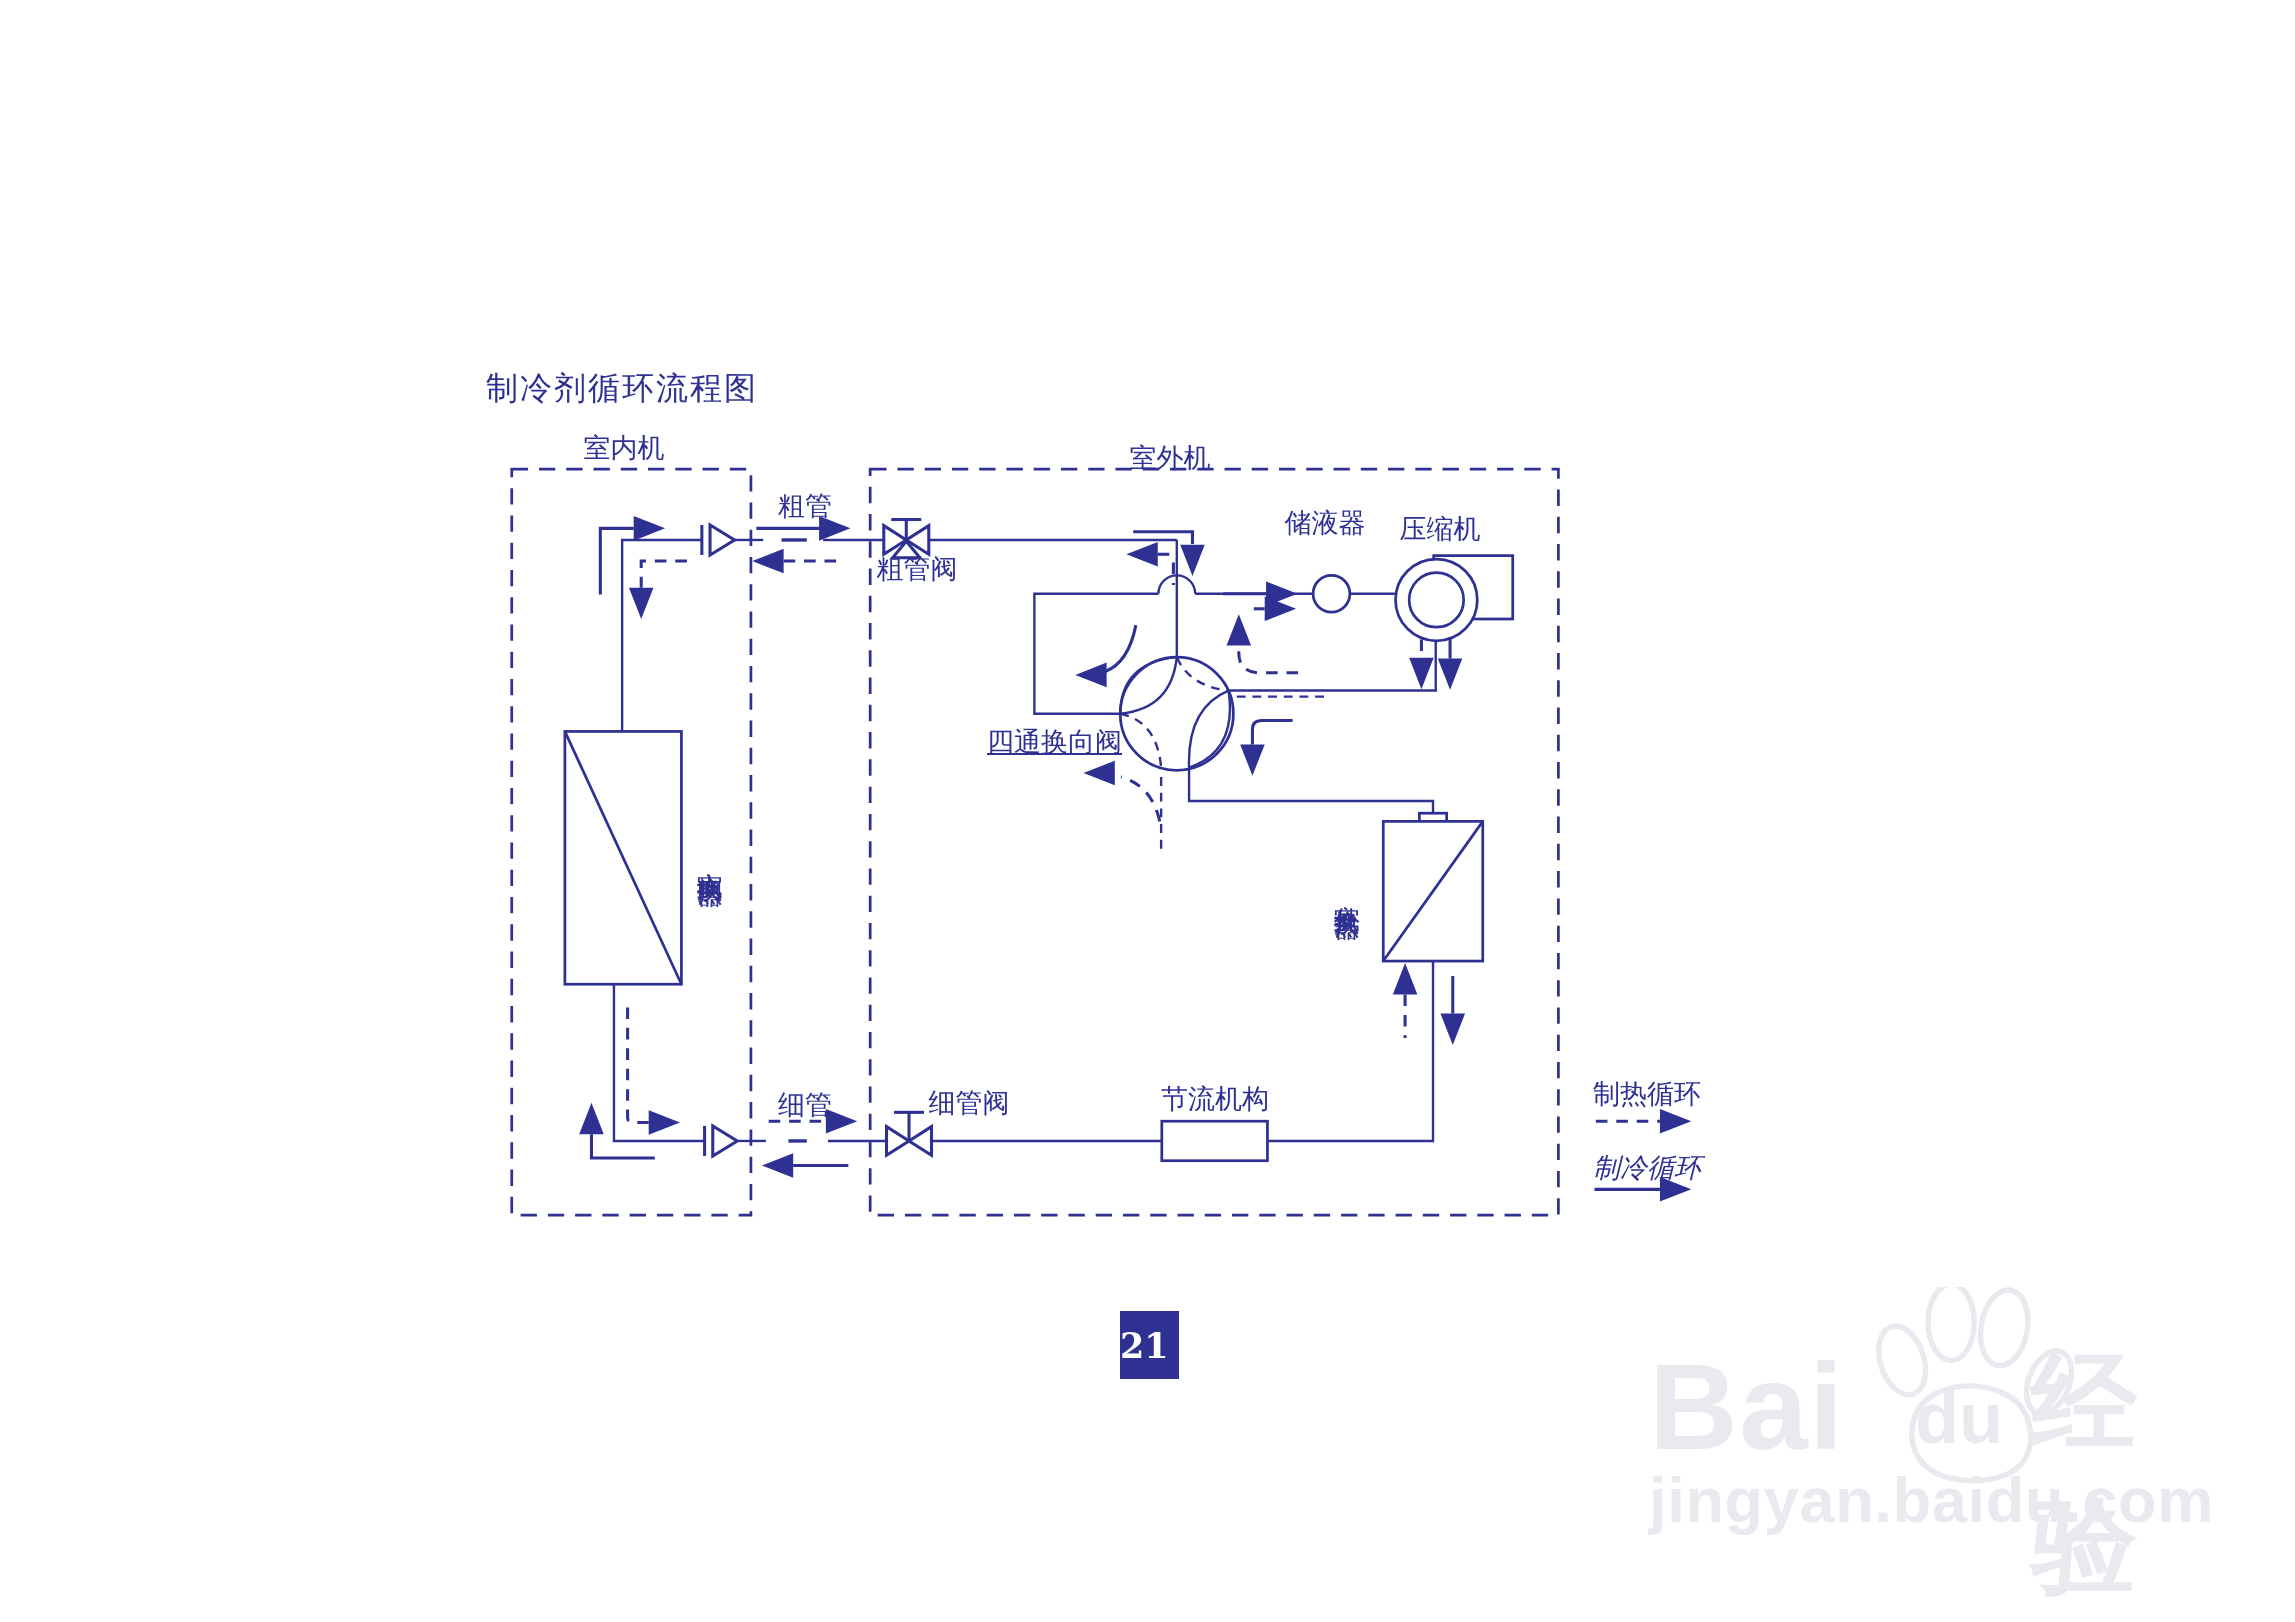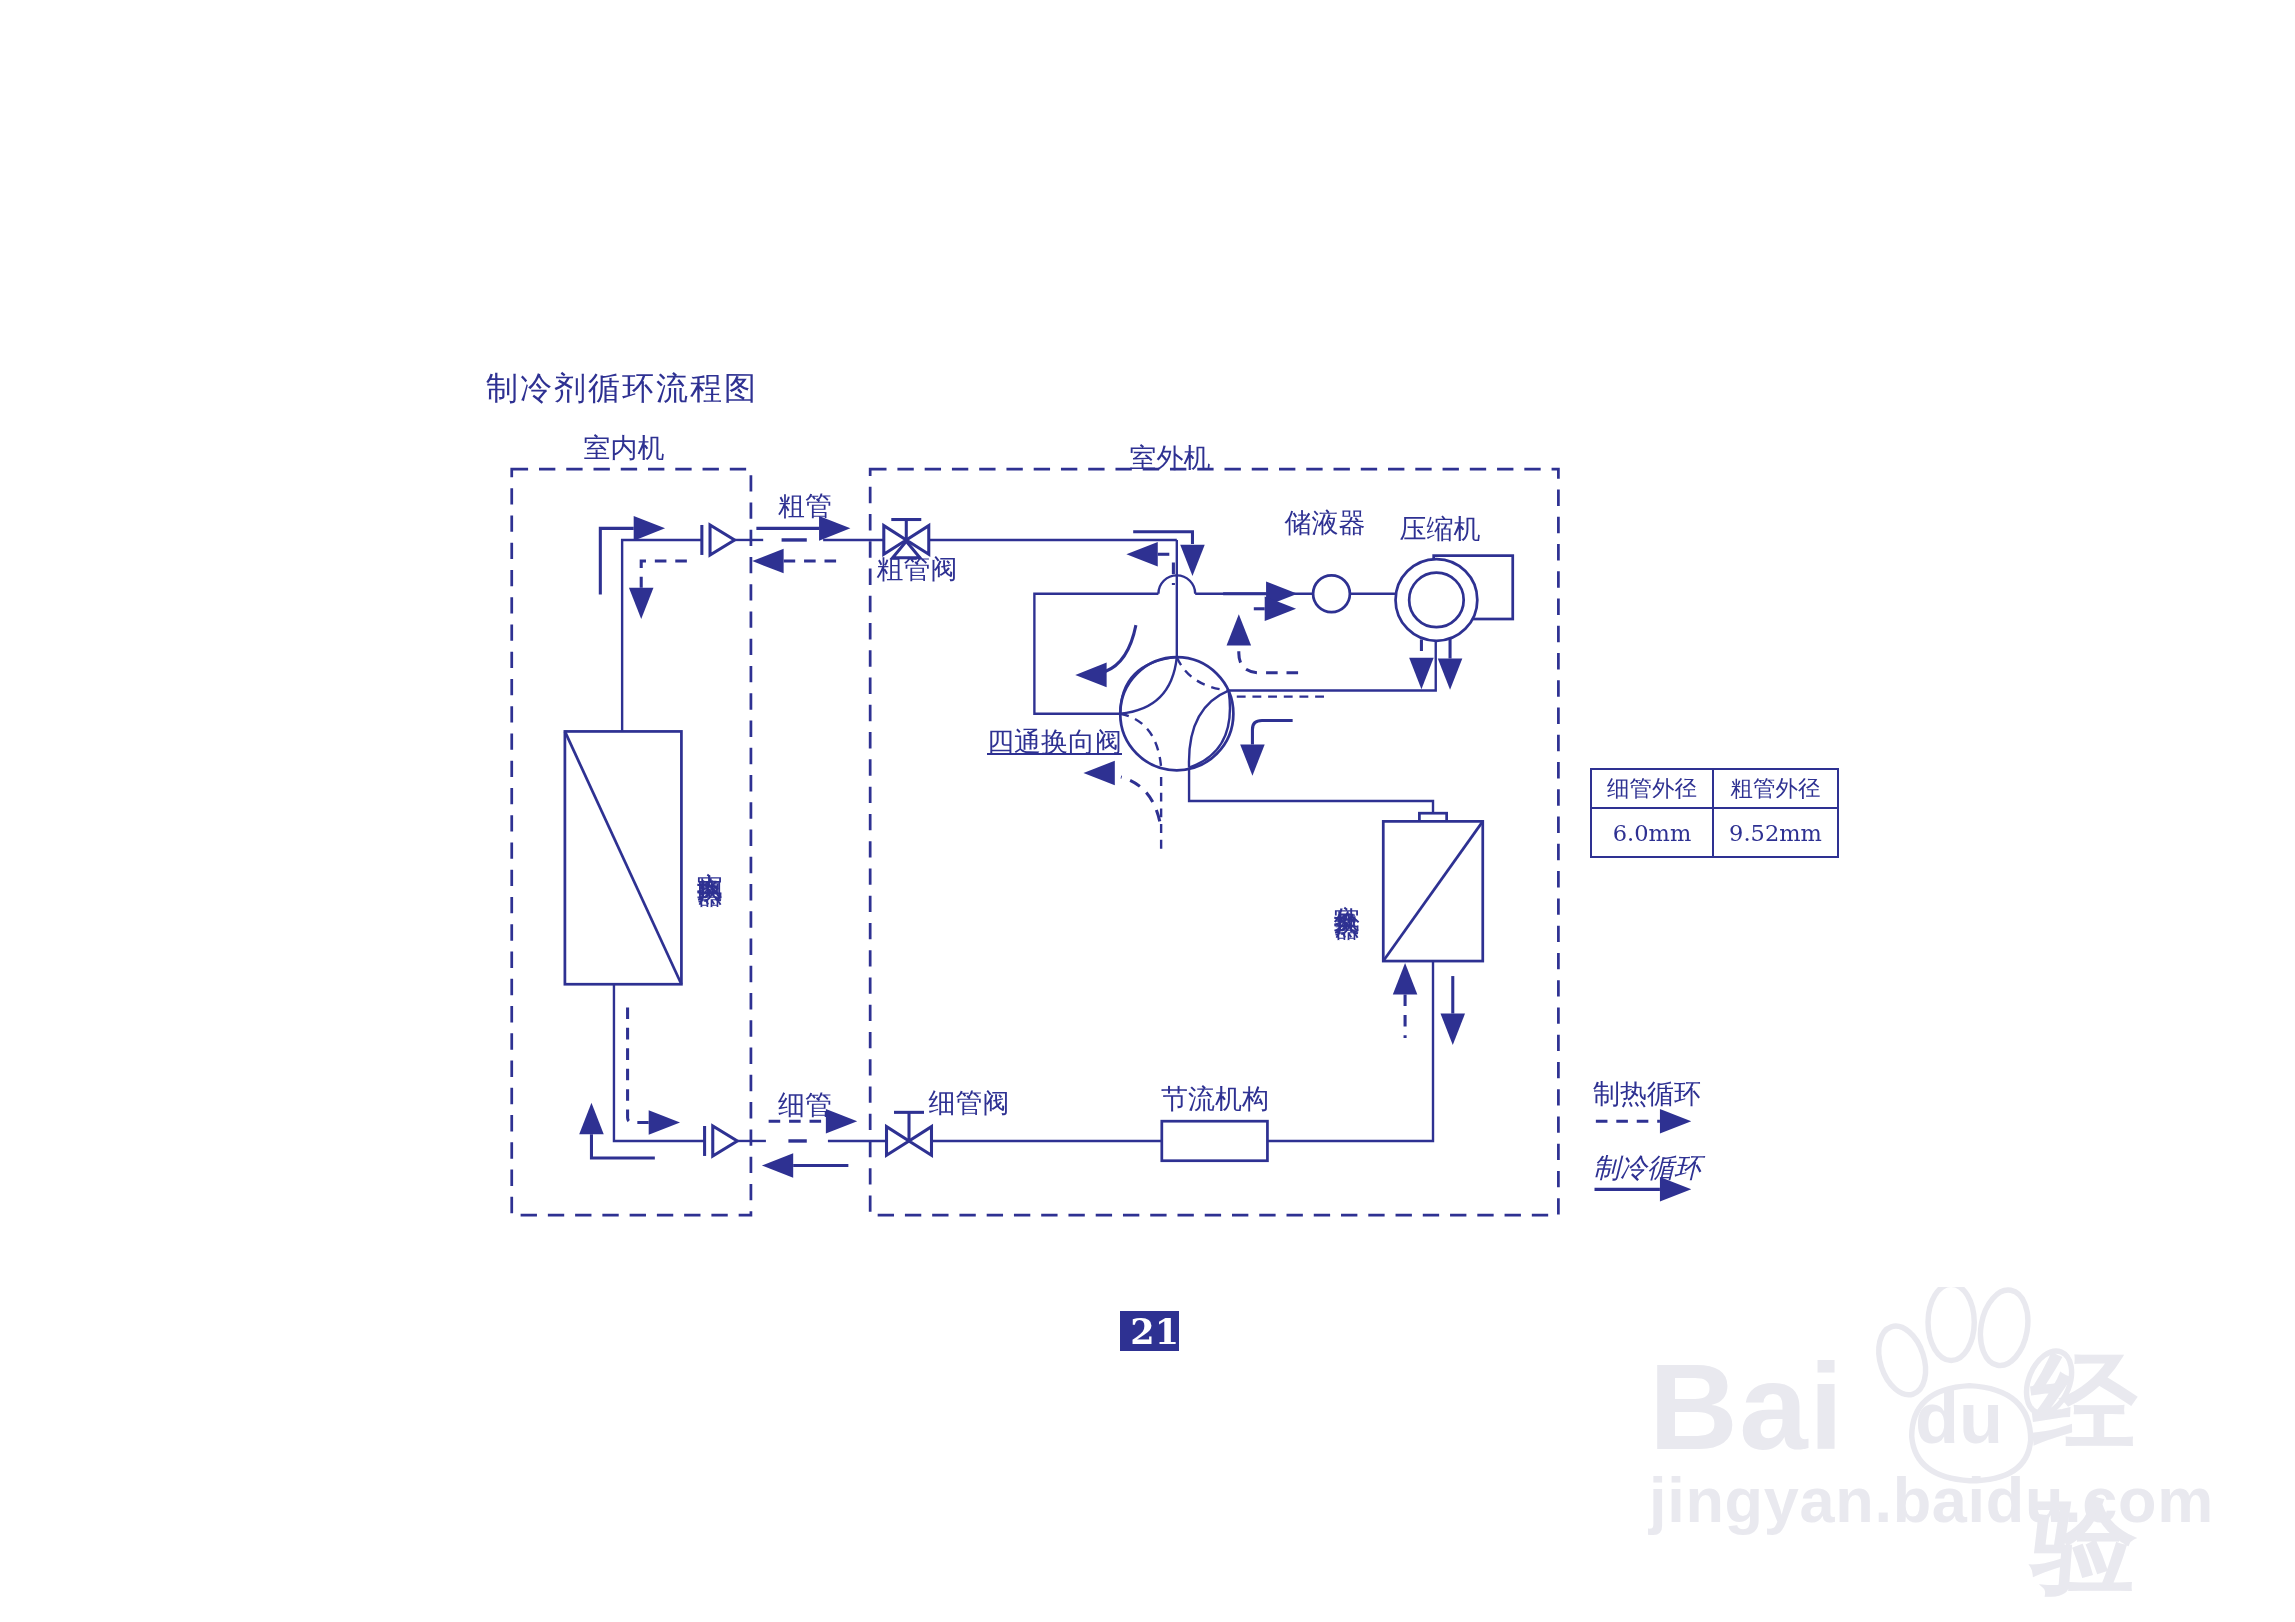--- a/index.html
+++ b/index.html
@@ -9,22 +9,22 @@
   .label{position:absolute;color:#2e3192;font-size:27px;white-space:nowrap;line-height:1.1;}
   .cx{transform:translateX(-50%);}
   .cxy{transform:translate(-50%,-50%);}
   .vlabel{writing-mode:vertical-rl;text-orientation:upright;letter-spacing:2.7px;}
   .title{font-family:"Liberation Sans", sans-serif;font-weight:normal;font-size:32px;letter-spacing:2px;}
   .tbl{position:absolute;left:1590px;top:768px;width:245px;height:86px;border:2px solid #2e3192;
        display:grid;grid-template-columns:122px 1fr;grid-template-rows:39px 1fr;}
   .tbl div{display:flex;align-items:center;justify-content:center;font-size:22.5px;color:#2e3192;}
   .tbl .c1{border-right:2px solid #2e3192;}
   .tbl .hd{border-bottom:2px solid #2e3192;}
-  .badge{position:absolute;left:1120px;top:1311px;width:59px;height:40px;background:#2e3192;
-         display:flex;align-items:center;justify-content:flex-end;color:#ffffff;
+  .badge{position:absolute;left:1120px;top:1311px;width:59px;height:68px;background:#2e3192;
+         display:flex;align-items:center;justify-content:flex-start;color:#ffffff;
          font-size:35px;font-weight:bold;}
   .wm{position:absolute;left:1649px;top:1295px;width:586px;color:#e9e9ef;
       font-family:"Liberation Sans", sans-serif;font-weight:bold;}
   .wm-row{position:relative;height:164px;}
   .wm-bai{position:absolute;left:0;top:41px;font-size:123px;letter-spacing:1.4px;}
   .wm-du{position:absolute;left:266px;top:82px;font-size:72px;}
   .wm-cjk{position:absolute;left:382px;top:37px;font-size:106px;letter-spacing:4.1px;}
   .wm-site{position:absolute;left:0;top:169px;font-size:63px;letter-spacing:0.7px;}
   .wm svg{position:absolute;left:208px;top:-8.2px;}
 </style>
@@ -197,26 +197,20 @@
   <div class="label vlabel cxy" style="left:710px;top:858px;font-size:26px;">室内换热器</div>
   <div class="label vlabel cxy" style="left:1347px;top:891px;font-size:26px;">室外换热器</div>
 
   <div class="label cx" style="left:805px;top:1090px;">细管</div>
   <div class="label cx" style="left:969px;top:1088px;">细管阀</div>
   <div class="label cx" style="left:1215px;top:1084px;">节流机构</div>
 
   <div class="label" style="left:1593px;top:1079px;">制热循环</div>
   <div class="label" style="left:1593px;top:1153px;font-style:italic;">制冷循环</div>
 
-  <div class="tbl">
-    <div class="c1 hd">细管外径</div>
-    <div class="hd">粗管外径</div>
-    <div class="c1">6.0mm</div>
-    <div>9.52mm</div>
-  </div>
 
   <div class="badge">
     <span>21</span>
   </div>
 
   <div class="wm">
     <div class="wm-row">
       <span class="wm-bai">Bai</span>
       <svg width="225" height="204" viewBox="0 0 330 300">
         <g fill="#ffffff" stroke="#e9e9ef" stroke-width="8">

